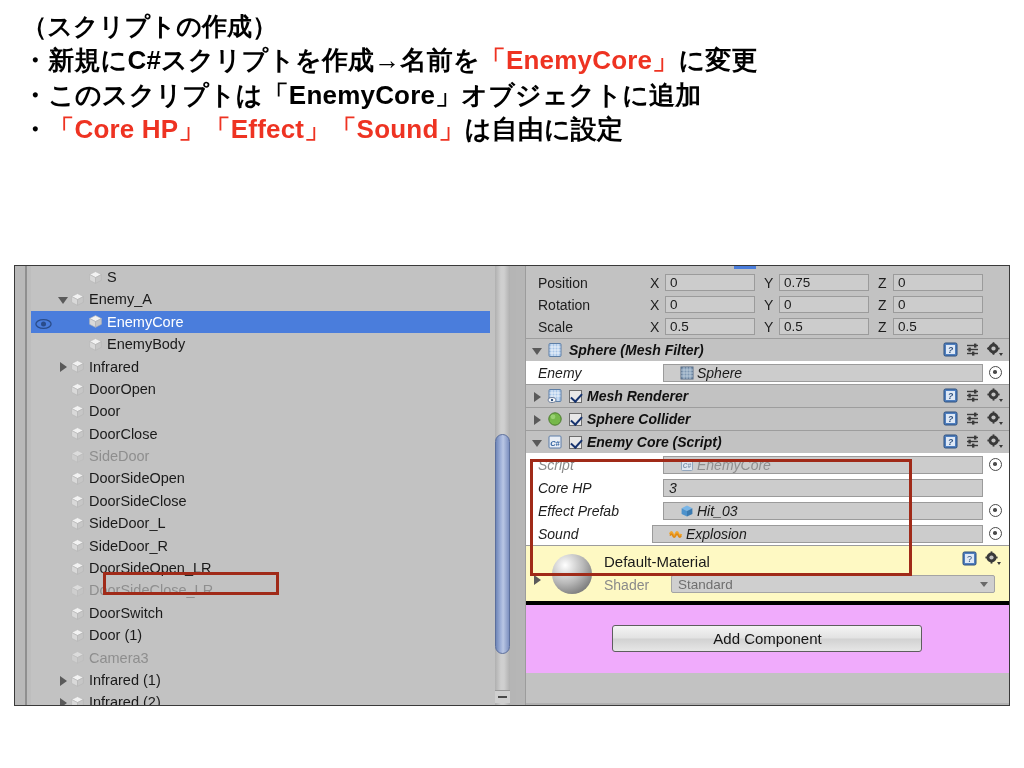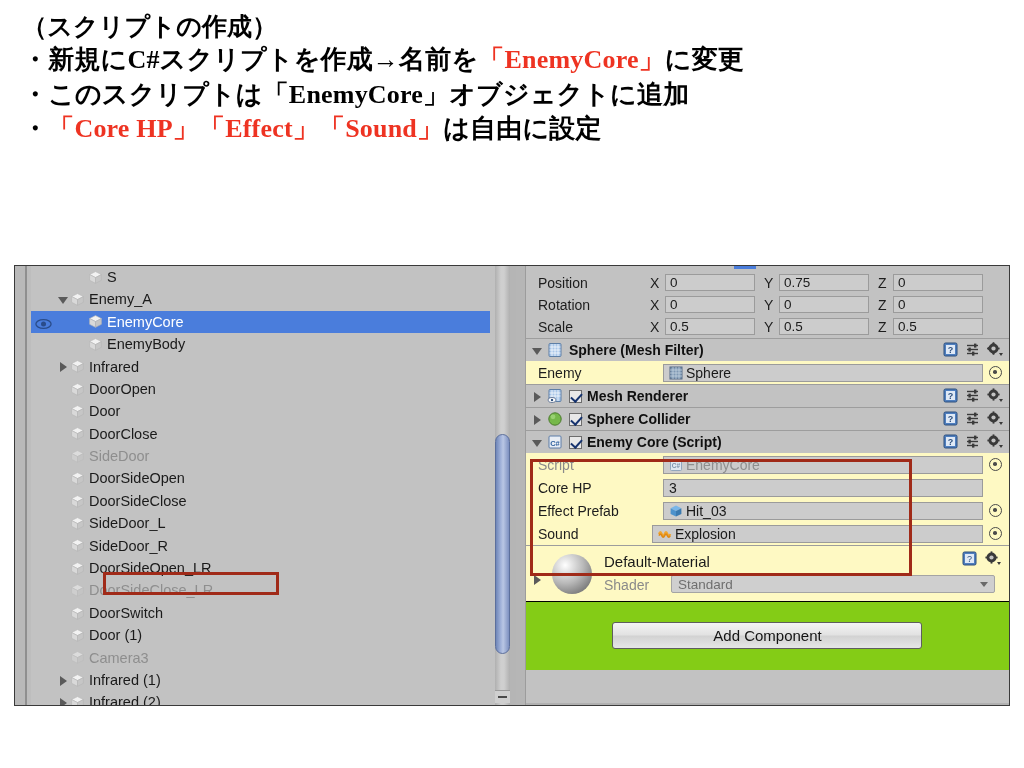--- a/index.html
+++ b/index.html
@@ -9,21 +9,20 @@
     font-family:"Liberation Sans","DejaVu Sans",sans-serif;
     overflow:hidden;
     position:relative;
   }
 
   
   .slide-text{
     position:absolute;left:22px;top:10px;width:980px;
     font-weight:bold;color:#000000;
     line-height:1.33;
-    font-family:Liberation Serif, serif;
   }
   .slide-line{font-size:26px;white-space:nowrap;letter-spacing:0.2px;}
   .slide-line.l0{font-size:25px;}
   .red{color:#ee3322;}
 
   
   .unity{
     position:absolute;left:14px;top:265px;width:996px;height:441px;
     background:#c2c2c2;
     border:1px solid #3a3a3a;
@@ -121,21 +120,21 @@
   .xname{width:124px;padding-left:12px;box-sizing:border-box;}
   .axis{width:15px;text-align:left;font-size:14px;color:#1d1d1d;}
   .field{
     height:17px;background:#cccccc;border:1px solid #9b9b9b;
     box-sizing:border-box;font-size:13.5px;color:#1a1a1a;
     display:flex;align-items:center;padding-left:4px;margin-right:9px;
   }
   .field.vec{width:90px;}
 
   
-  .comp{position:relative;background:#fef9c3;}
+  .comp{position:relative;background:#ffffff;font-style:italic;}
   .comp-head{
     height:23px;display:flex;align-items:center;
     font-size:14px;font-weight:bold;color:#101010;
     border-top:1px solid #9d9d9d;
     background:#c2c2c2;
     padding-left:6px;box-sizing:border-box;
     position:relative;
   }
   .comp-head .arrow{margin-right:4px;}
   .cicon{width:16px;height:16px;margin-right:6px;flex:0 0 auto;position:relative;}
@@ -154,21 +153,21 @@
 
   .prop-row{
     height:23px;display:flex;align-items:center;font-size:14px;color:#1d1d1d;
     position:relative;
   }
   .prop-name{width:106px;padding-left:12px;box-sizing:border-box;}
   .prop-name.dimtxt{color:#8a8a8a;}
   .objfield{
     flex:1;height:18px;background:#cccccc;border:1px solid #9b9b9b;
     box-sizing:border-box;display:flex;align-items:center;
-    font-size:14px;color:#1a1a1a;padding-left:5px;margin-right:6px;
+    font-size:14px;color:#1a1a1a;padding-left:16px;margin-right:6px;
   }
   .objfield.dimtxt{color:#8f8f8f;}
   .objfield .mini{width:14px;height:14px;margin-right:3px;flex:0 0 auto;position:relative;}
   .radio{
     width:13px;height:13px;border:1.5px solid #4a4a4a;border-radius:50%;
     flex:0 0 auto;margin-right:7px;position:relative;box-sizing:border-box;
   }
   .radio::after{content:"";position:absolute;left:3.2px;top:3.2px;width:3.6px;height:3.6px;border-radius:50%;background:#4a4a4a;}
   .radio.hidden{visibility:hidden;}
 
@@ -189,21 +188,21 @@
   .mat-shader-lbl{position:absolute;left:78px;top:31px;font-size:14px;color:#8a8a8a;}
   .mat-shader-field{
     position:absolute;left:145px;top:29px;right:14px;height:18px;
     background:#cfcfcf;border:1px solid #a4a4a4;border-radius:2px;box-sizing:border-box;
     font-size:13.5px;color:#6f6f6f;display:flex;align-items:center;padding-left:6px;
   }
   .mat-shader-field .caret{position:absolute;right:6px;top:6px;border-top:5px solid #6a6a6a;border-left:4px solid transparent;border-right:4px solid transparent;}
   .mat-icons{position:absolute;right:8px;top:5px;display:flex;gap:8px;align-items:center;}
 
   
-  .addarea{position:relative;height:68px;background:#84cc16;border-top:1px solid #000000;text-align:center;}
+  .addarea{position:relative;height:68px;background:#f0abfc;border-top:4px solid #000000;text-align:center;}
   .addbtn{
     position:absolute;left:50%;transform:translateX(-50%);top:20px;
     width:308px;height:25px;
     background:linear-gradient(180deg,#f4f4f4 0%,#e2e2e2 48%,#d2d2d2 52%,#e6e6e6 100%);
     border:1px solid #5e5e5e;border-radius:3px;
     display:flex;align-items:center;justify-content:center;
     font-size:15px;color:#141414;
   }
   .i-bottomline{position:absolute;left:0;bottom:0;width:100%;height:2px;background:#b0b0b0;}
 </style>

